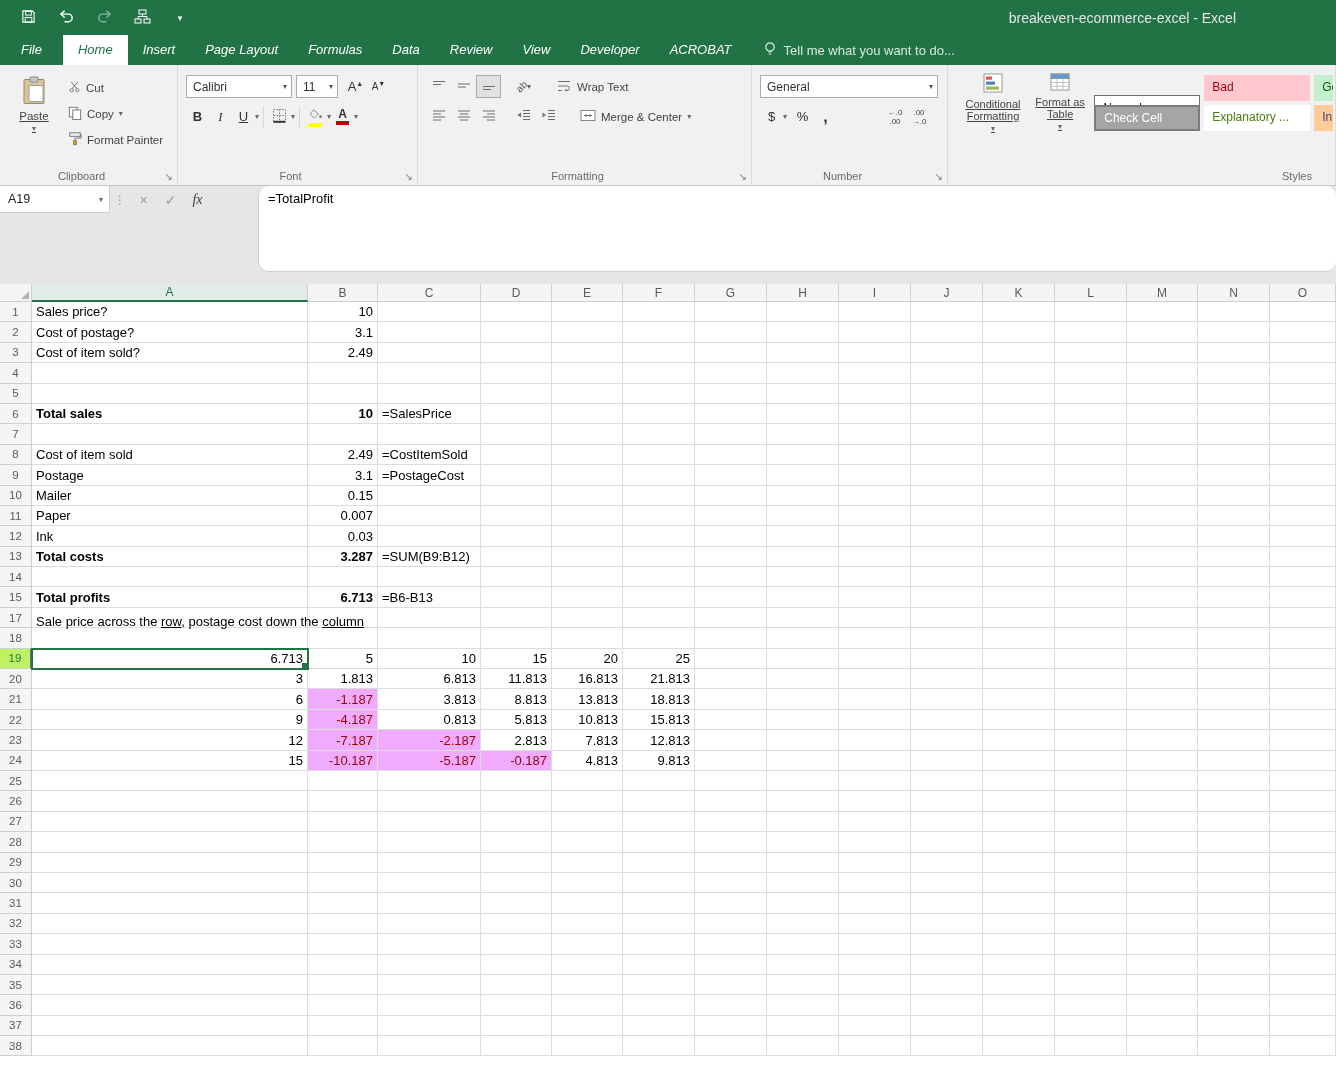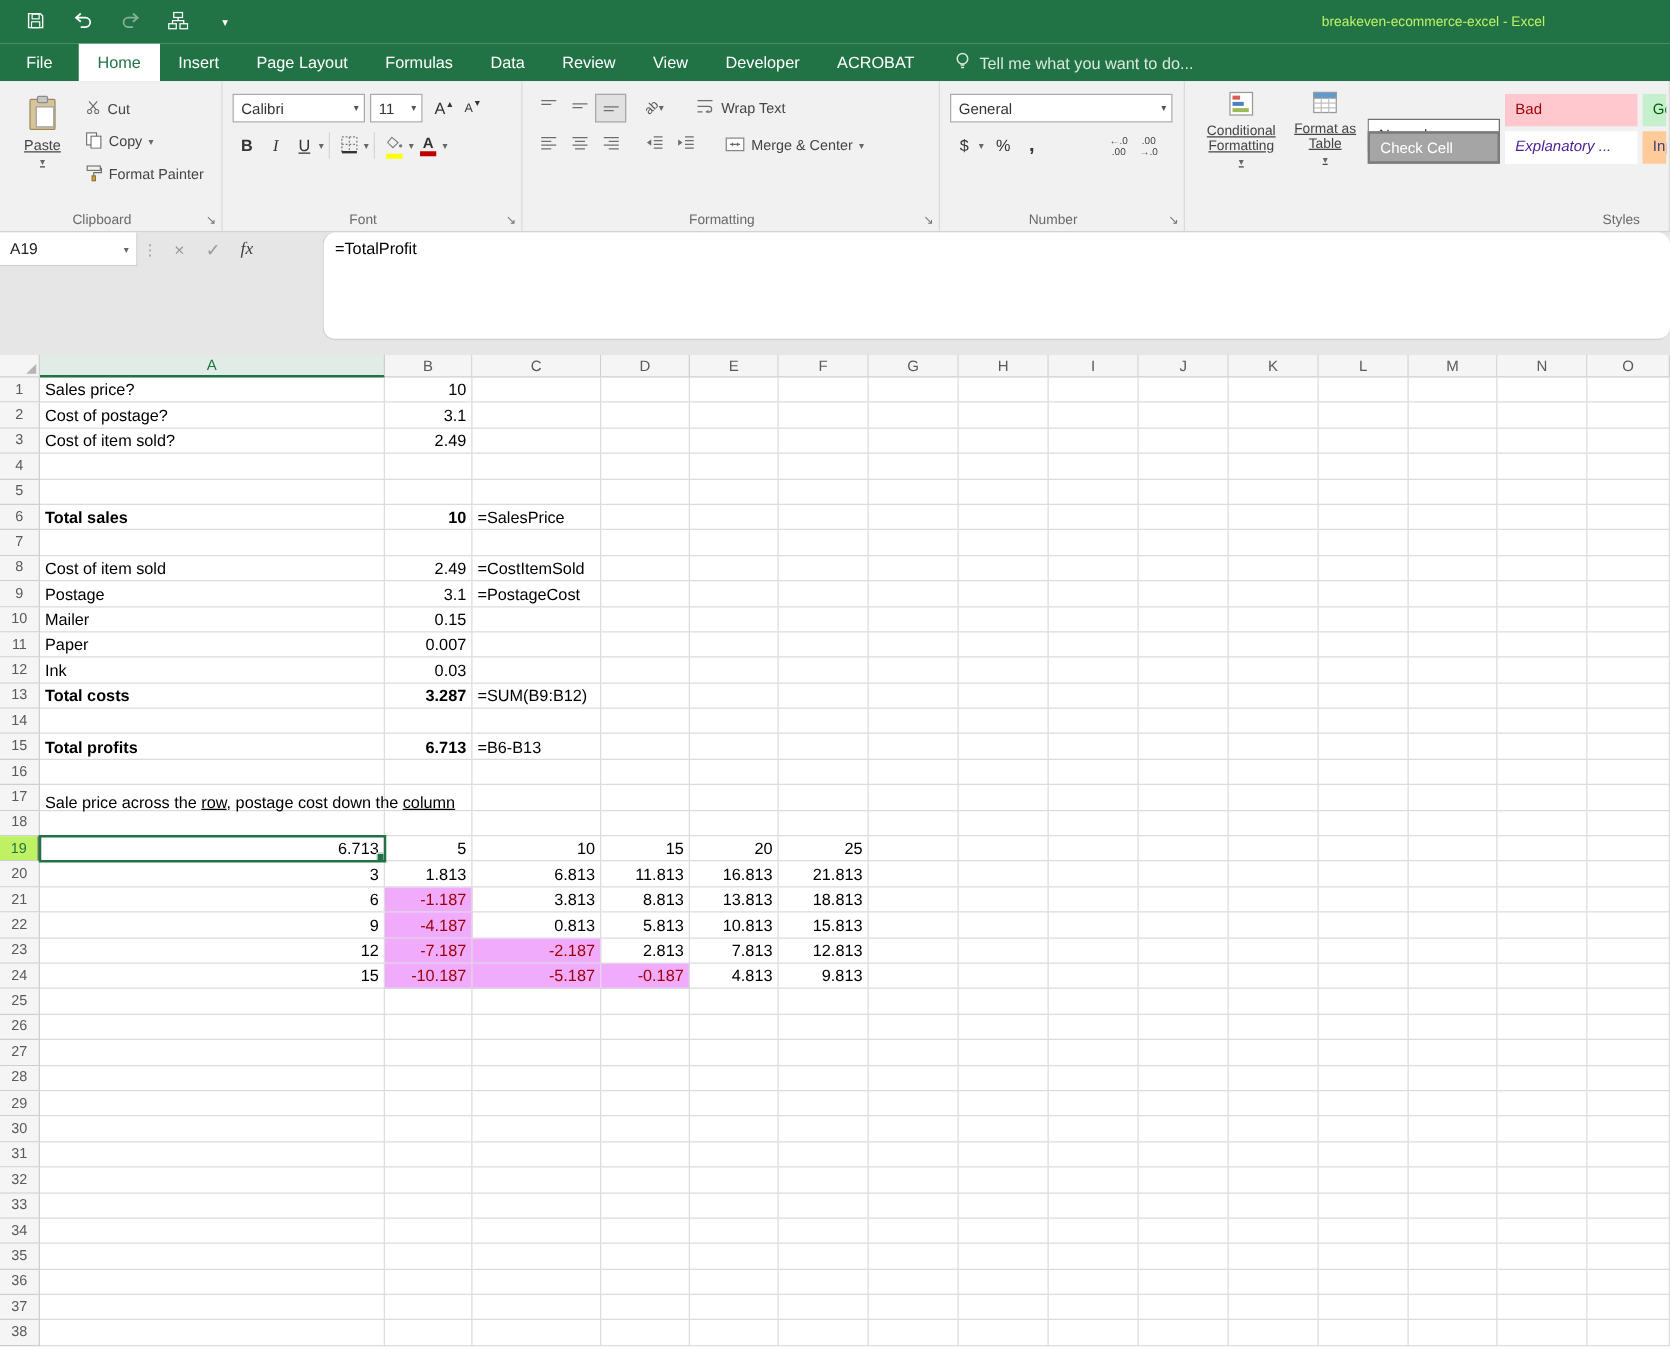--- a/index.html
+++ b/index.html
@@ -4,25 +4,25 @@
 <style>
   html,body{margin:0;padding:0;background:#e9e9e9;font-family:"Liberation Sans","DejaVu Sans",sans-serif;}
   .app{width:1336px;height:1080px;background:#fff;overflow:hidden;display:flex;flex-direction:column;position:relative;}
 
   
   .titlebar{height:35px;background:#217346;display:flex;align-items:center;flex:0 0 auto;color:#fff;}
   .qat{display:flex;align-items:center;gap:10px;padding-left:14px;}
   .qbtn{width:28px;height:26px;display:flex;align-items:center;justify-content:center;background:transparent;border:none;padding:0;}
   .qbtn.dim{opacity:.45}
   .qcaret{font-size:9px;color:#fff;}
-  .wintitle{margin-left:auto;margin-right:100px;font-size:11px;color:#bef264;}
+  .wintitle{margin-left:auto;margin-right:100px;font-size:14px;color:#e5e5e5;}
 
   
   .tabsrow{height:30px;background:#217346;display:flex;align-items:stretch;flex:0 0 auto;}
-  .tabs-list{display:flex;}
+  .tabs-list{display:flex;font-style:italic;}
   .rtab{padding:0 15px;line-height:30px;font-size:13px;color:#fff;white-space:nowrap;}
   .rtab.file{padding:0 21px;}
   .rtab.active{background:#fff;color:#217346;}
   .tellme{display:flex;align-items:center;gap:7px;margin-left:16px;color:#d9e9df;font-size:13px;}
 
   
   .ribbon{height:120px;background:#f1f1f1;border-bottom:1px solid #c9c7c5;display:flex;flex:0 0 auto;overflow:hidden;}
   .rgroup{position:relative;box-sizing:border-box;border-right:1px solid #dadada;padding:7px 2px 18px 2px;flex:0 0 auto;overflow:hidden;}
   .rg-label{position:absolute;bottom:3px;left:0;right:14px;text-align:center;font-size:11px;color:#6a6a6a;}
   .launcher{position:absolute;bottom:3px;right:4px;font-size:10px;color:#767676;line-height:10px;}
@@ -42,21 +42,21 @@
   .albtn.on{background:#e1e1e1;border-color:#a9a9a9;}
   .lblbtn{display:flex;align-items:center;gap:5px;font-size:11.5px;color:#444;height:23px;padding:0 5px;white-space:nowrap;}
   .ori{display:inline-block;transform:rotate(-45deg);font-size:10px;color:#555;}
   .decbtn{display:flex;flex-direction:column;align-items:center;justify-content:center;width:24px;height:23px;font-size:8px;line-height:9px;color:#444;}
   .chips{display:grid;grid-template-columns:repeat(3,106px);grid-auto-rows:26px;gap:4px;margin-top:3px;width:246px;overflow:hidden;}
   .chip{box-sizing:border-box;height:26px;line-height:25px;padding-left:8px;font-size:12px;white-space:nowrap;overflow:hidden;background:#fff;color:#222;}
   .chip-normal{border:1px solid #6f6f6f;margin-top:20px;}
   .chip-bad{background:#ffc7ce;color:#9c0006;}
   .chip-good{background:#c6efce;color:#006100;}
   .chip-check{background:#a5a5a5;color:#fff;border:2px solid #7b7b7b;line-height:22px;}
-  .chip-explanatory{color:#4c1d95;font-style:italic;}
+  .chip-explanatory{color:#4d7c0f;}
   .chip-input{background:#ffcc99;color:#3f3f76;}
 
   
   .fbar{height:98px;background:#e6e6e6;display:flex;flex:0 0 auto;}
   .fb-left{width:258px;flex:0 0 auto;}
   .fb-top{height:27px;display:flex;align-items:center;}
   .namebox{width:110px;height:27px;background:#fff;border-right:1px solid #cfcfcf;border-bottom:1px solid #cfcfcf;display:flex;align-items:center;font-size:12.5px;color:#222;padding-left:8px;box-sizing:border-box;}
   .namebox .caret{margin-left:auto;padding-right:6px;color:#666;}
   .splitter{width:20px;text-align:center;color:#9a9a9a;font-size:12px;}
   .fbtn{width:27px;height:26px;display:flex;align-items:center;justify-content:center;font-size:14px;color:#9a9a9a;background:transparent;border:none;}
@@ -709,38 +709,20 @@
             <td class="cell"></td>
             <td class="cell"></td>
             <td class="cell"></td>
             <td class="cell"></td>
             <td class="cell"></td>
             <td class="cell"></td>
             <td class="cell"></td>
             <td class="cell"></td>
           </tr>
           <tr>
-            <td class="rh">16</td>
-            <td class="cell"></td>
-            <td class="cell"></td>
-            <td class="cell"></td>
-            <td class="cell"></td>
-            <td class="cell"></td>
-            <td class="cell"></td>
-            <td class="cell"></td>
-            <td class="cell"></td>
-            <td class="cell"></td>
-            <td class="cell"></td>
-            <td class="cell"></td>
-            <td class="cell"></td>
-            <td class="cell"></td>
-            <td class="cell"></td>
-            <td class="cell"></td>
-          </tr>
-          <tr>
             <td class="rh">17</td>
             <td class="cell"></td>
             <td class="cell"></td>
             <td class="cell"></td>
             <td class="cell"></td>
             <td class="cell"></td>
             <td class="cell"></td>
             <td class="cell"></td>
             <td class="cell"></td>
             <td class="cell"></td>

